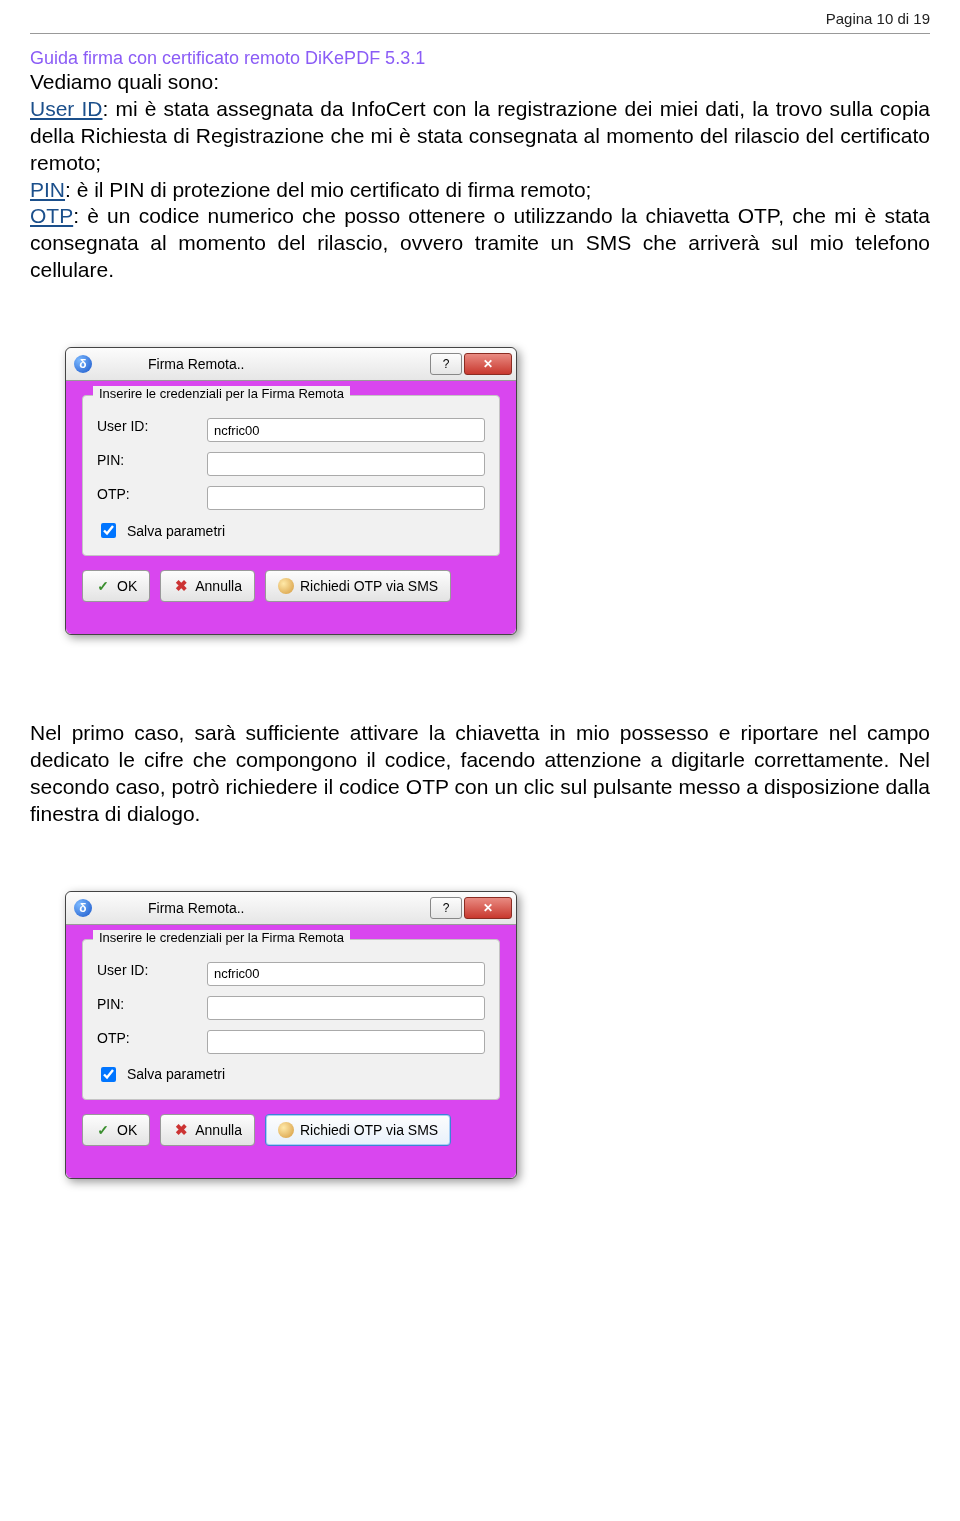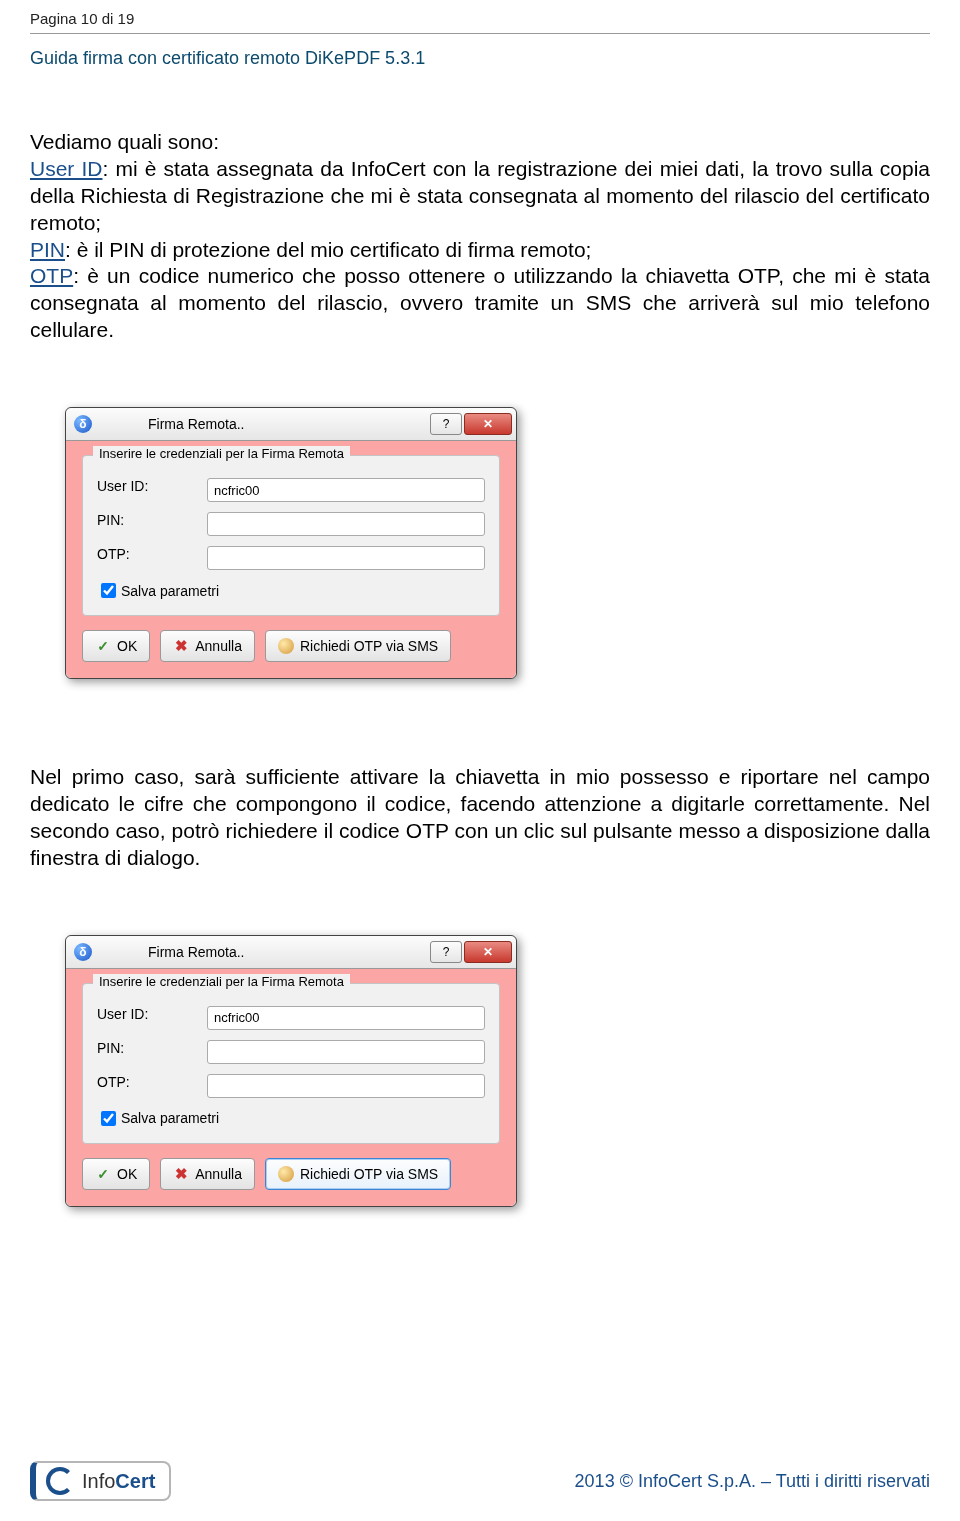--- a/index.html
+++ b/index.html
@@ -14,30 +14,30 @@
     padding: 10px 30px 30px 30px;
     box-sizing: border-box;
     width: 960px;
     min-height: 1521px;
     position: relative;
   }
   .page-header {
     font-size: 15px;
     color: #222;
     margin-bottom: 6px;
+    text-align: right;
   }
   .hr {
     border: none;
     border-top: 1px solid #999;
     margin: 0 0 14px 0;
   }
   .doc-title {
     font-size: 18px;
-    color: #0c4a6e;
-    margin-bottom: 60px;
+    color: #8b5cf6;
   }
   .body-text {
     font-size: 21px;
     line-height: 1.28;
     text-align: justify;
     margin-bottom: 18px;
   }
   .blue { color: #1b4f8b; text-decoration: underline; }
   .spacer { height: 45px; }
 
@@ -85,22 +85,22 @@
     background: linear-gradient(to bottom, #fcfcfc, #e6e6e6);
   }
   .winbtn.close {
     width: 46px;
     background: linear-gradient(to bottom, #e98b82, #c8382e);
     color: #fff;
     border-color: #8b2c22;
     font-weight: bold;
   }
   .dialog-body {
-    padding: 14px 16px 16px 16px;
-    background: #fca5a5;
+    padding: 14px 16px 32px 16px;
+    background: #d946ef;
     border-bottom-left-radius: 6px;
     border-bottom-right-radius: 6px;
   }
   .group {
     border: 1px solid #c4c4c4;
     border-radius: 4px;
     padding: 12px 14px 14px 14px;
     margin-bottom: 14px;
     background: #f1f1f1;
     position: relative;
@@ -128,21 +128,21 @@
     height: 22px;
     border: 1px solid #aaa;
     border-radius: 3px;
     padding: 0 6px;
     font-size: 13px;
     background: #fff;
   }
   .check-row {
     display: flex;
     align-items: center;
-    gap: 2px;
+    gap: 8px;
     margin-top: 10px;
   }
   .check-row input { width: 15px; height: 15px; }
   .button-row {
     display: flex;
     gap: 10px;
   }
   .btn {
     display: flex;
     align-items: center;
@@ -313,22 +313,13 @@
         <div class="btn highlight">
           <span class="ico">
               <span class="ico-globe"></span>
             </span>
           <span>Richiedi OTP via SMS</span>
         </div>
       </div>
     </div>
   </div>
 
-  <div class="footer">
-    <div class="logo-box">
-      <span class="logo-c"></span>
-      <span class="logo-text">
-        <span>Info</span><span class="blue-strong">Cert</span>
-      </span>
-    </div>
-    <span>2013 © InfoCert S.p.A. – Tutti i diritti riservati</span>
-  </div>
 </div>
 
 </body></html>

